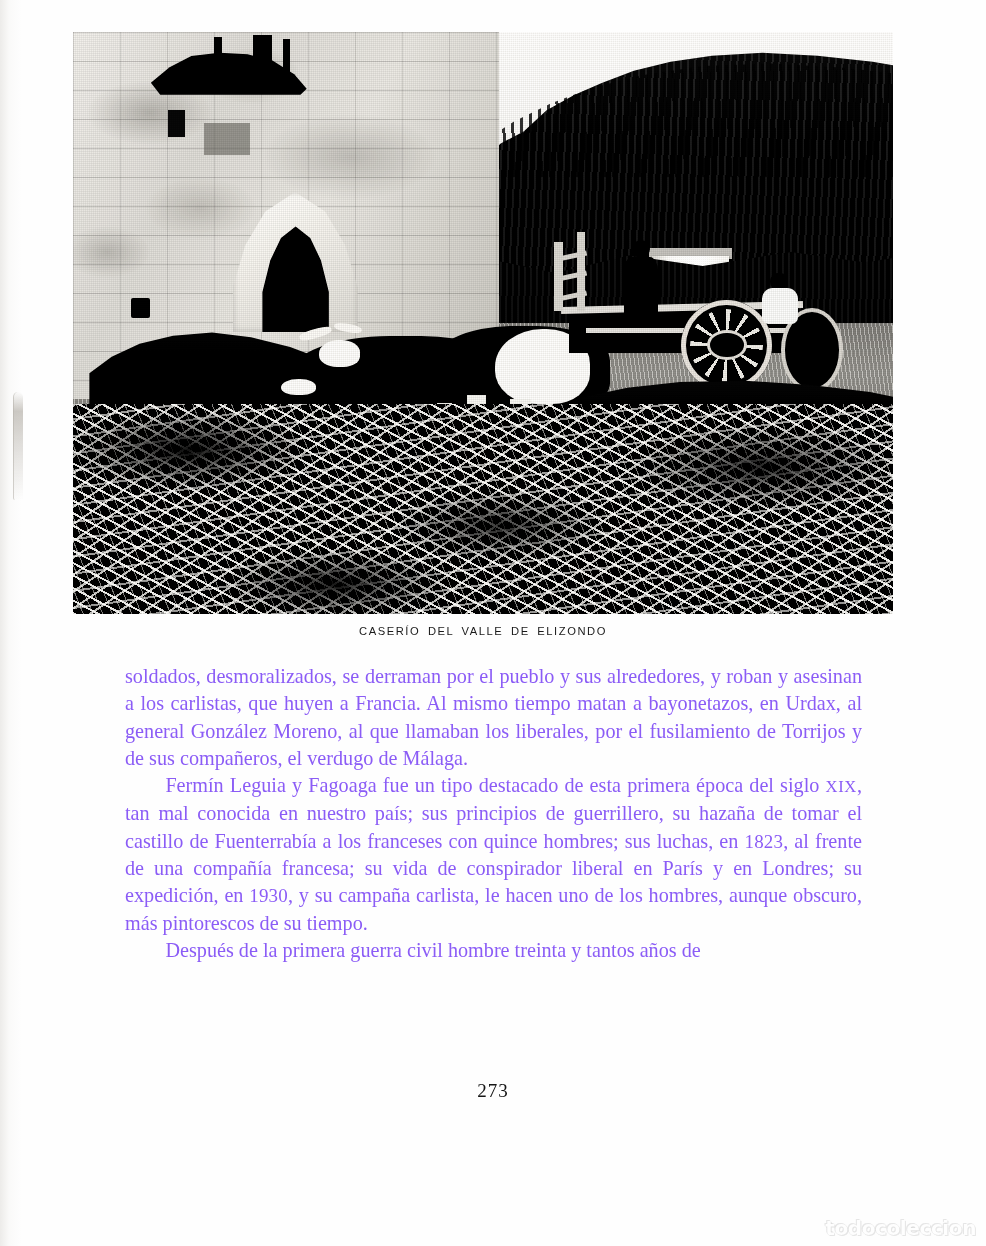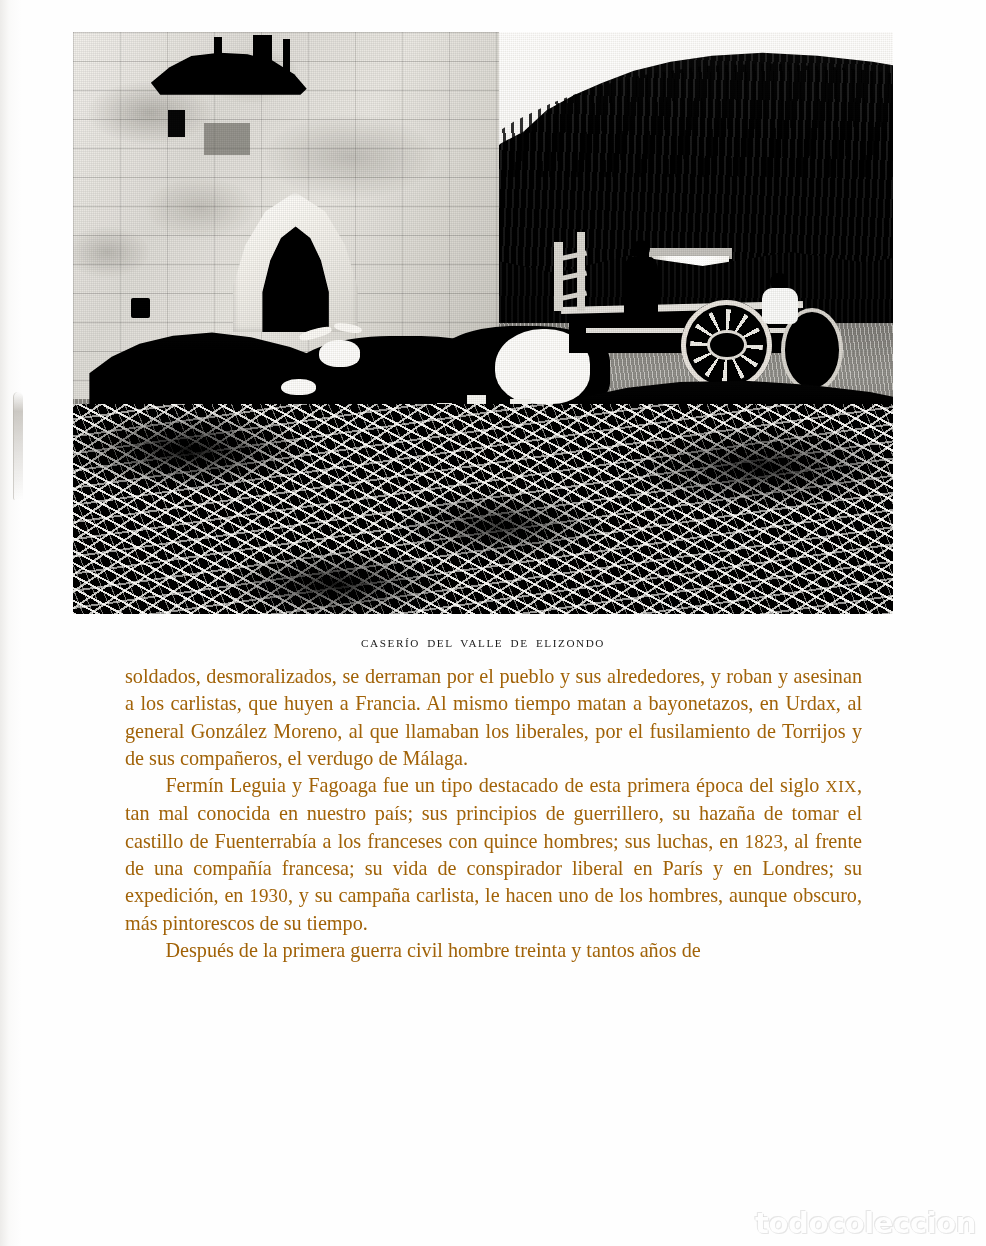--- a/index.html
+++ b/index.html
@@ -422,40 +422,39 @@
     opacity: .85;
   }
 
   
   #photo-caption {
     position: absolute;
     left: 73px;
     top: 625px;
     width: 820px;
     text-align: center;
-    font-family: Liberation Serif, serif;
+    font-family: Liberation Sans, sans-serif;
     font-size: 11.2px;
     letter-spacing: 1.55px;
     word-spacing: 3px;
     color: #1a1a1a;
     white-space: nowrap;
-    margin-top: 12px;
   }
 
   
   #body-text {
     position: absolute;
     left: 125px;
     top: 663px;
     width: 737px;
     font-size: 20.2px;
     line-height: 27.3px;
     text-align: justify;
     text-justify: inter-word;
-    color: #a16207;
+    color: #8b5cf6;
   }
   #body-text p {
     margin: 0;
   }
   #body-text p + p {
     text-indent: 2.0em;
   }
   .smallcaps {
     font-size: 0.82em;
     letter-spacing: 0.04em;
@@ -477,21 +476,21 @@
     color: #161616;
   }
 
   
   #watermark {
     position: absolute;
     right: 10px;
     bottom: 6px;
     font-family: "DejaVu Sans", sans-serif;
     font-weight: 700;
-    font-size: 29px;
+    font-size: 20px;
     letter-spacing: -0.4px;
     color: rgba(255,255,255,0.97);
     text-shadow:
        0 0 1px rgba(205,205,205,0.75),
        1px 1px 0 rgba(214,214,214,0.55),
       -1px -1px 0 rgba(214,214,214,0.55);
     pointer-events: none;
     user-select: none;
   }
 </style>
@@ -580,16 +579,17 @@
   </figure>
 
   <figcaption id="photo-caption">CASERÍO DEL VALLE DE ELIZONDO</figcaption>
 
   <div id="body-text">
     <p>soldados, desmoralizados, se derraman por el pueblo y sus alrededores, y roban y asesinan a los carlistas, que huyen a Francia. Al mismo tiempo matan a bayonetazos, en Urdax, al general González Moreno, al que llamaban los liberales, por el fusilamiento de Torrijos y de sus compañeros, el verdugo de Málaga.</p>
     <p>Fermín Leguia y Fagoaga fue un tipo destacado de esta primera época del siglo <span class="smallcaps">XIX</span>, tan mal conocida en nuestro país; sus principios de guerrillero, su hazaña de tomar el castillo de Fuenterrabía a los franceses con quince hombres; sus luchas, en <span class="oldstyle">1823</span>, al frente de una compañía francesa; su vida de conspirador liberal en París y en Londres; su expedición, en <span class="oldstyle">1930</span>, y su campaña carlista, le hacen uno de los hombres, aunque obscuro, más pintorescos de su tiempo.</p>
     <p>Después de la primera guerra civil hombre treinta y tantos años de</p>
   </div>
 
+  <div id="page-folio">273</div>
 
   <div id="watermark">todocoleccion</div>
 
 </div>
 
 </body></html>

